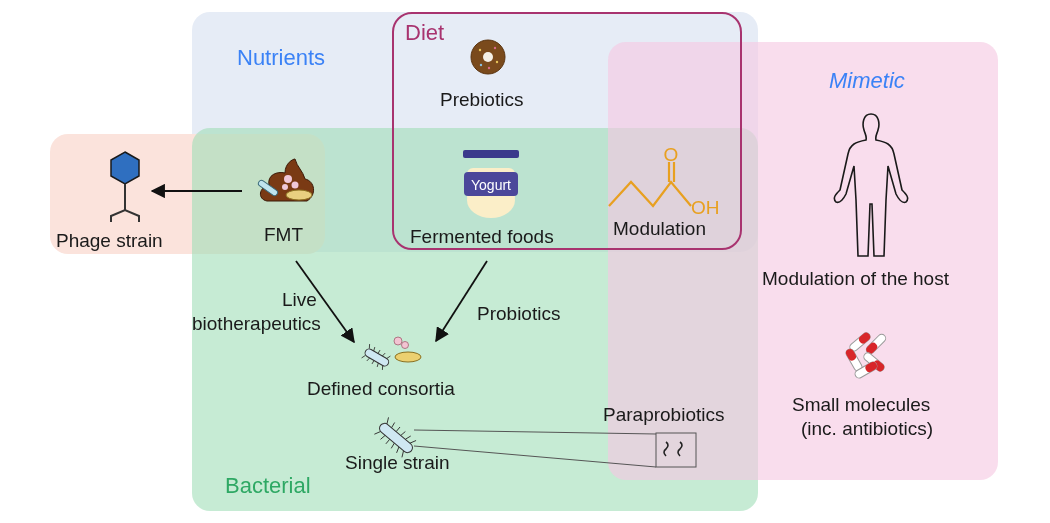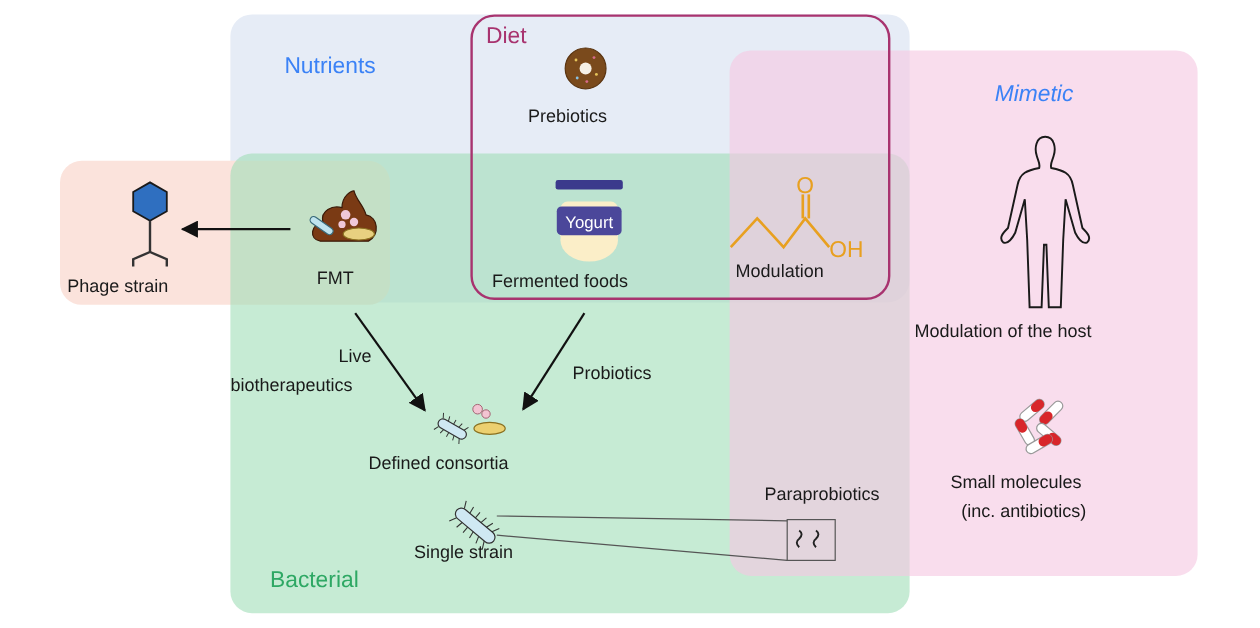--- a/index.html
+++ b/index.html
@@ -1,20 +1,20 @@
 <!DOCTYPE html>
 <html><head>
 <meta charset="utf-8">
 <style>
   html, body { margin:0; padding:0; background:#ffffff; }
   body { width:1050px; height:523px; position:relative; overflow:hidden;
          font-family:"Liberation Sans", sans-serif; }
   .region { position:absolute; border-radius:18px; }
-  .lbl { position:absolute; font-size:15px; color:#1a1a1a; white-space:nowrap; }
-  .hdr { position:absolute; font-size:19px; white-space:nowrap; }
+  .lbl { position:absolute; font-size:19px; color:#1a1a1a; white-space:nowrap; }
+  .hdr { position:absolute; font-size:22px; white-space:nowrap; }
   svg.icon { position:absolute; overflow:visible; }
   svg.overlay { position:absolute; left:0; top:0; }
 </style>
 </head>
 <body>
 
 <div class="region" style="left:192px;top:12px;width:566px;height:240px;background:#e6ecf6;"></div>
 <div class="region" style="left:50px;top:134px;width:275px;height:120px;background:#fbe3dc;"></div>
 <div class="region" style="left:192px;top:128px;width:566px;height:383px;background:rgba(160,222,184,0.6);"></div>
 <div class="region" style="left:608px;top:42px;width:390px;height:438px;background:rgba(246,200,226,0.62);"></div>
@@ -117,21 +117,21 @@
 <div class="lbl" style="left:307px;top:378px;">Defined consortia</div>
 
 <svg class="icon" style="left:368px;top:412px;" width="56" height="52" viewBox="0 0 56 52">
   <g transform="rotate(40 28 26)">
     <rect x="8" y="21" width="40" height="10" rx="5" fill="#cfe8f2" stroke="#333" stroke-width="1"></rect>
     <path d="M12,21 l-3,-6 M18,21 l-1,-6 M24,21 l0,-6 M30,21 l1,-6 M36,21 l2,-6 M42,21 l3,-6 M12,31 l-3,6 M18,31 l-1,6 M24,31 l0,6 M30,31 l1,6 M36,31 l2,6 M42,31 l3,6" stroke="#333" stroke-width="0.9"></path>
   </g>
 </svg>
 <div class="lbl" style="left:345px;top:452px;">Single strain</div>
 
-<div class="lbl" style="left:637px;top:404px;">Paraprobiotics</div>
+<div class="lbl" style="left:603px;top:404px;">Paraprobiotics</div>
 
 <svg class="overlay" width="1050" height="523" viewBox="0 0 1050 523">
   <defs>
     <marker id="ah" viewBox="0 0 10 10" refX="9" refY="5" markerWidth="8" markerHeight="8" orient="auto">
       <path d="M0,0 L10,5 L0,10 Z" fill="#111"></path>
     </marker>
   </defs>
   <line x1="242" y1="191" x2="152" y2="191" stroke="#111" stroke-width="1.8" marker-end="url(#ah)"></line>
   <line x1="296" y1="261" x2="354" y2="342" stroke="#111" stroke-width="1.8" marker-end="url(#ah)"></line>
   <line x1="487" y1="261" x2="436" y2="341" stroke="#111" stroke-width="1.8" marker-end="url(#ah)"></line>

